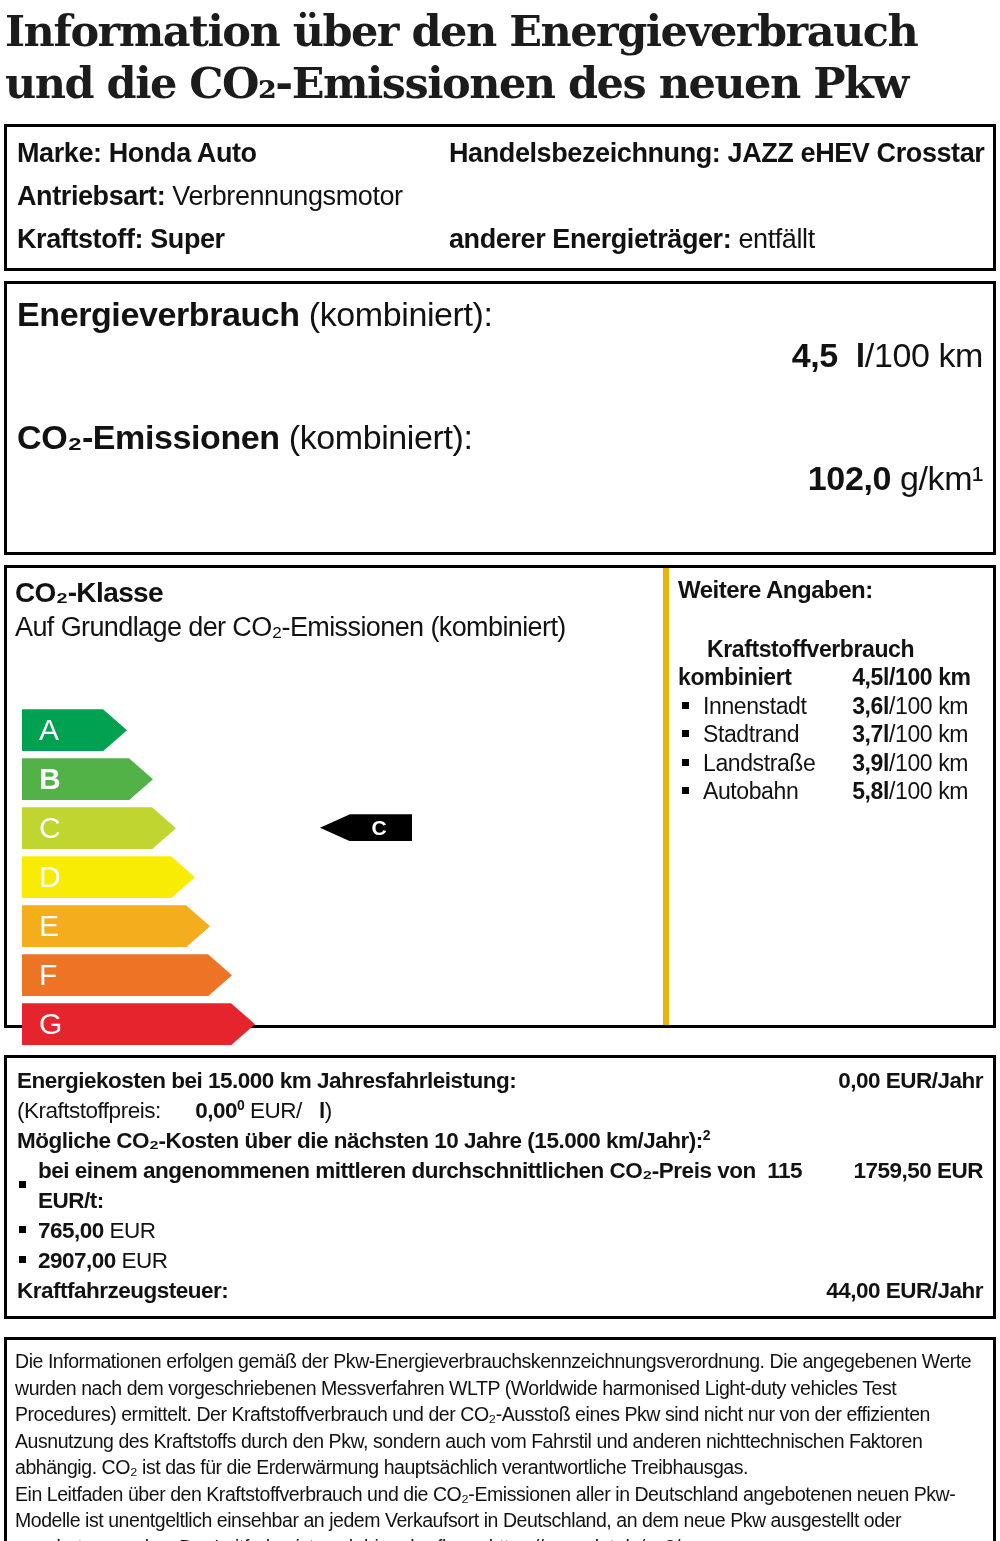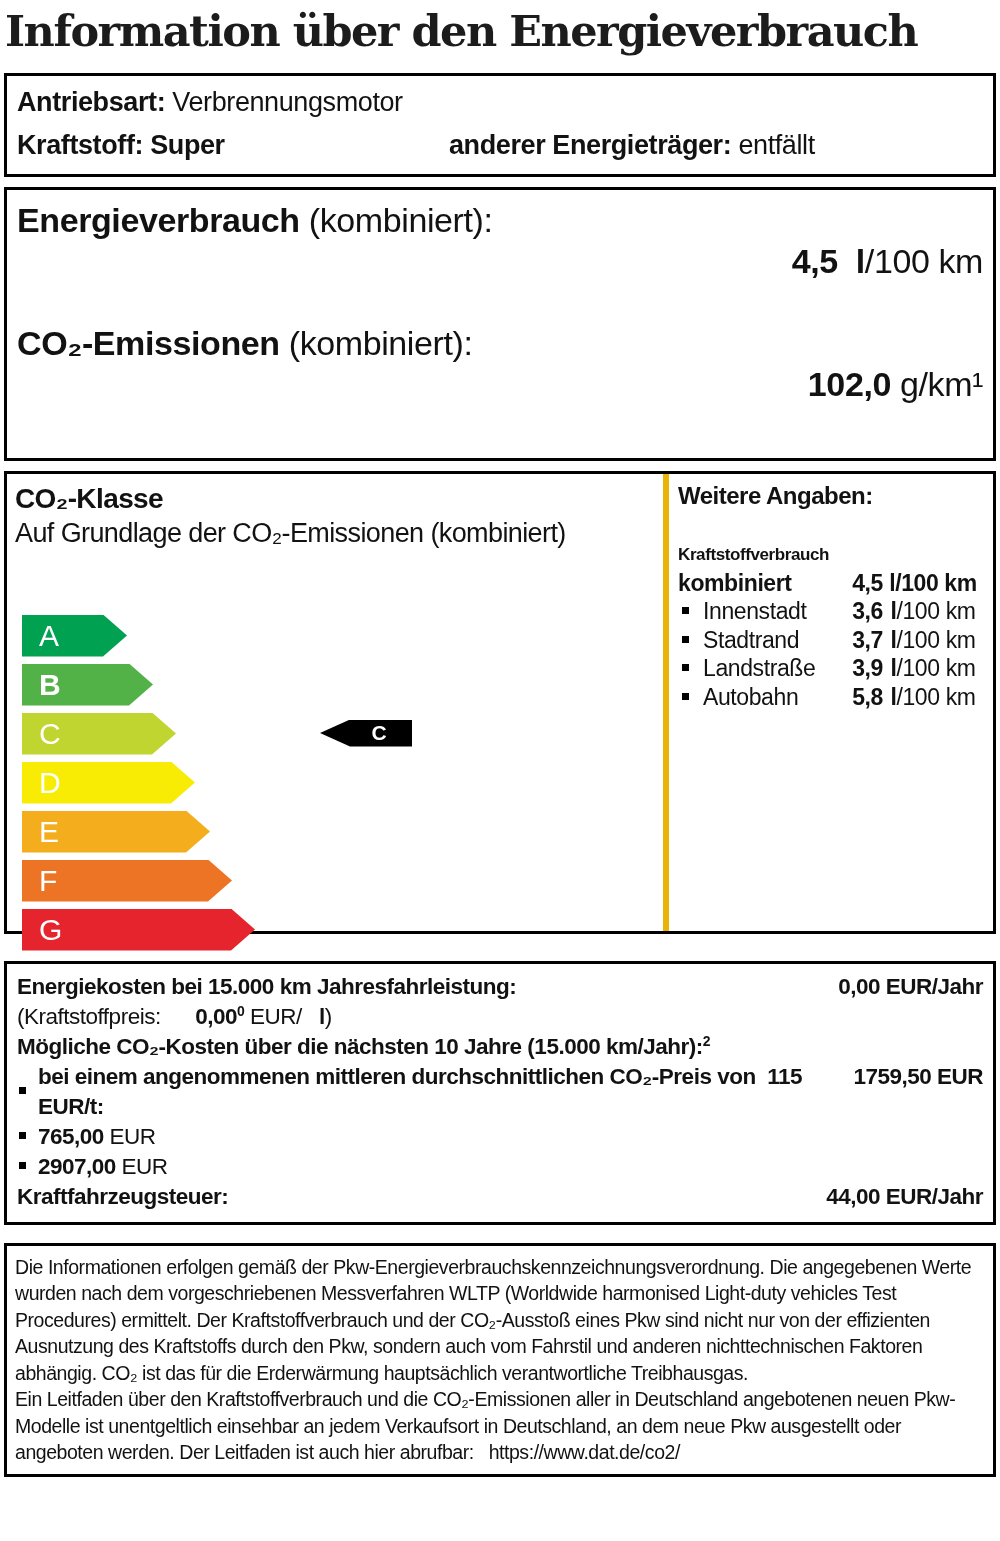--- a/index.html
+++ b/index.html
@@ -55,25 +55,25 @@
   .arrow.g { width: 233px; }
   .marker {
     position: absolute; left: 313px; top: 246px; width: 92px; height: 27px;
     background: #000; color: #fff; font-weight: bold; font-size: 21px;
     display: flex; align-items: center; justify-content: center; padding-left: 26px;
     clip-path: polygon(0 50%, 30px 0, 100% 0, 100% 100%, 30px 100%);
     letter-spacing: 0;
   }
   .co2right { width: 330px; flex: 0 0 330px; border-left: 6px solid #eab308; padding: 8px 10px 0 9px; }
   .co2right h3 { font-size: 24px; letter-spacing: -0.5px; }
-  .fuelhead { font-size: 17px; font-weight: bold; margin-top: 31px; line-height: 28px; }
+  .fuelhead { font-size: 23px; font-weight: bold; margin-top: 31px; line-height: 28px; margin-left: 29px; }
   .frow { display: grid; grid-template-columns: 1fr 58px 100px; font-size: 23px; line-height: 28.5px; }
   .frow .lab { display: flex; align-items: center; }
   .frow .val { text-align: right; font-weight: bold; }
-  .frow .unit { text-align: center; white-space: pre; }
+  .frow .unit { text-align: left; white-space: pre; }
   .sq { width: 7px; height: 7px; background: #000; flex: 0 0 7px; margin: 10px 14px 0 4px; align-self: flex-start; }
   .bold-row { font-weight: bold; }
 
   
   .costs { margin-top: 27px; padding: 8px 10px 10px 10px; font-size: 22.5px; line-height: 30px; letter-spacing: -0.5px; }
   .korow { display: flex; justify-content: space-between; align-items: baseline; }
   .kbullet { display: flex; align-items: baseline; }
   .kbullet .sq2 { width: 7px; height: 7px; background: #000; flex: 0 0 7px; margin: 0 12px 3px 2px; align-self: center; }
   .kbullet .ktext { flex: 1 1 auto; }
   .kbullet .kval { white-space: pre; }
@@ -81,23 +81,32 @@
 
   
   .legal { margin-top: 18px; padding: 8px 8px 8px 8px; font-size: 19.5px; line-height: 26.5px; letter-spacing: -0.45px; }
   .legal p { white-space: pre-wrap; }
 </style>
 </head>
 <body>
 
 <div class="title">
   <div>Information über den Energieverbrauch</div>
+  <div>und die CO₂-Emissionen des neuen Pkw</div>
 </div>
 
 <div class="box vehicle">
+  <div class="vrow">
+    <div class="vcell">
+      <span class="b txt">Marke:</span><span class="txt"> </span><span class="b txt">Honda Auto</span>
+    </div>
+    <div class="vcell">
+      <span class="b txt">Handelsbezeichnung:</span><span class="txt"> </span><span class="b txt">JAZZ eHEV Crosstar</span>
+    </div>
+  </div>
   <div class="vrow">
     <div class="vcell">
       <span class="b txt">Antriebsart:</span><span class="txt"> </span><span class="txt">Verbrennungsmotor</span>
     </div>
     <div class="vcell"></div>
   </div>
   <div class="vrow">
     <div class="vcell">
       <span class="b txt">Kraftstoff:</span><span class="txt"> </span><span class="b txt">Super</span>
     </div>

